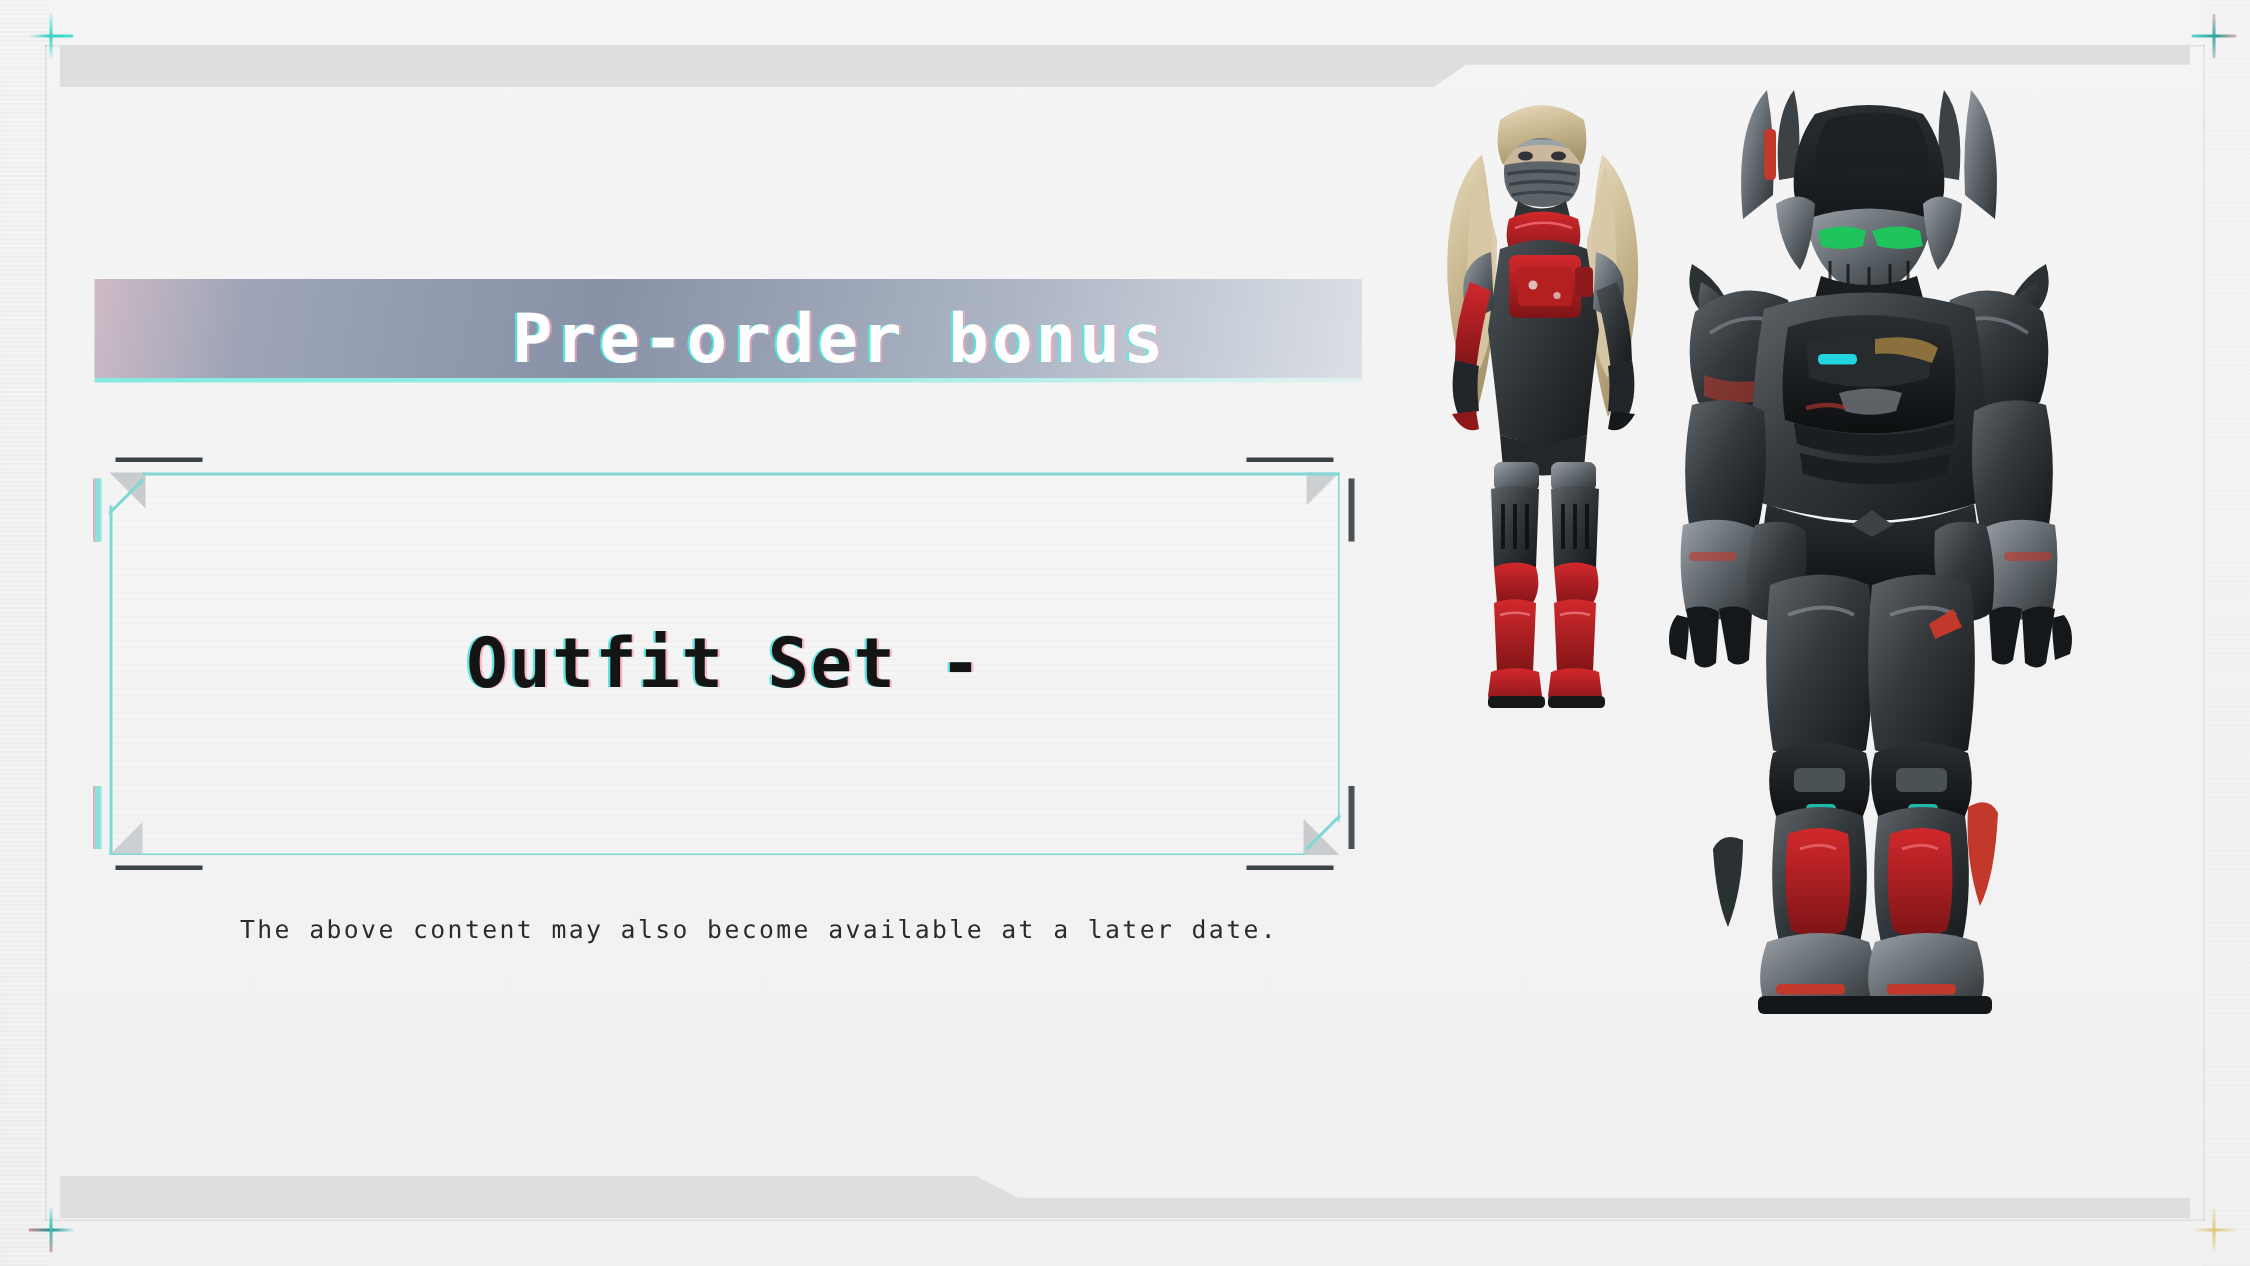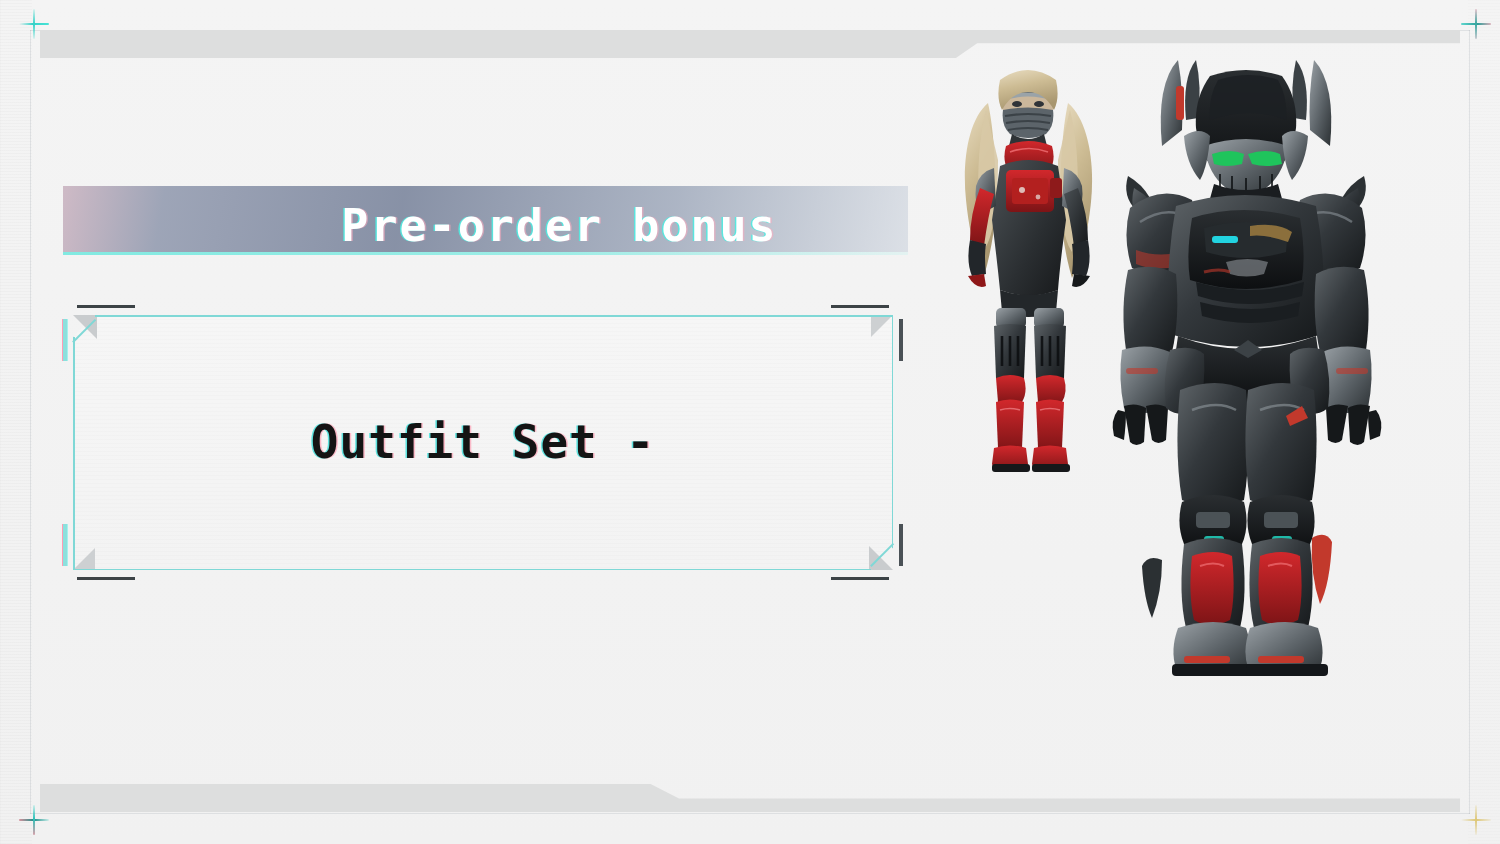--- a/index.html
+++ b/index.html
@@ -251,20 +251,21 @@
     <div class="bracket bk-br">
       <span class="seg v"></span>
         <span class="seg h"></span>
     </div>
 
     <div class="panel-text">
       <div class="item-line">Outfit Set -</div>
     </div>
   </div>
 
+  <div class="disclaimer">The above content may also become available at a later date.</div>
 
   <div class="art">
     <svg viewBox="0 0 520 740" xmlns="http://www.w3.org/2000/svg" aria-hidden="true">
       <defs>
         <linearGradient id="gMetal" x1="0" y1="0" x2="1" y2="1">
           <stop offset="0%" stop-color="#5e6468"></stop>
           <stop offset="45%" stop-color="#33383c"></stop>
           <stop offset="100%" stop-color="#15181a"></stop>
         </linearGradient>
         <linearGradient id="gMetalLt" x1="0" y1="0" x2="1" y2="1">

